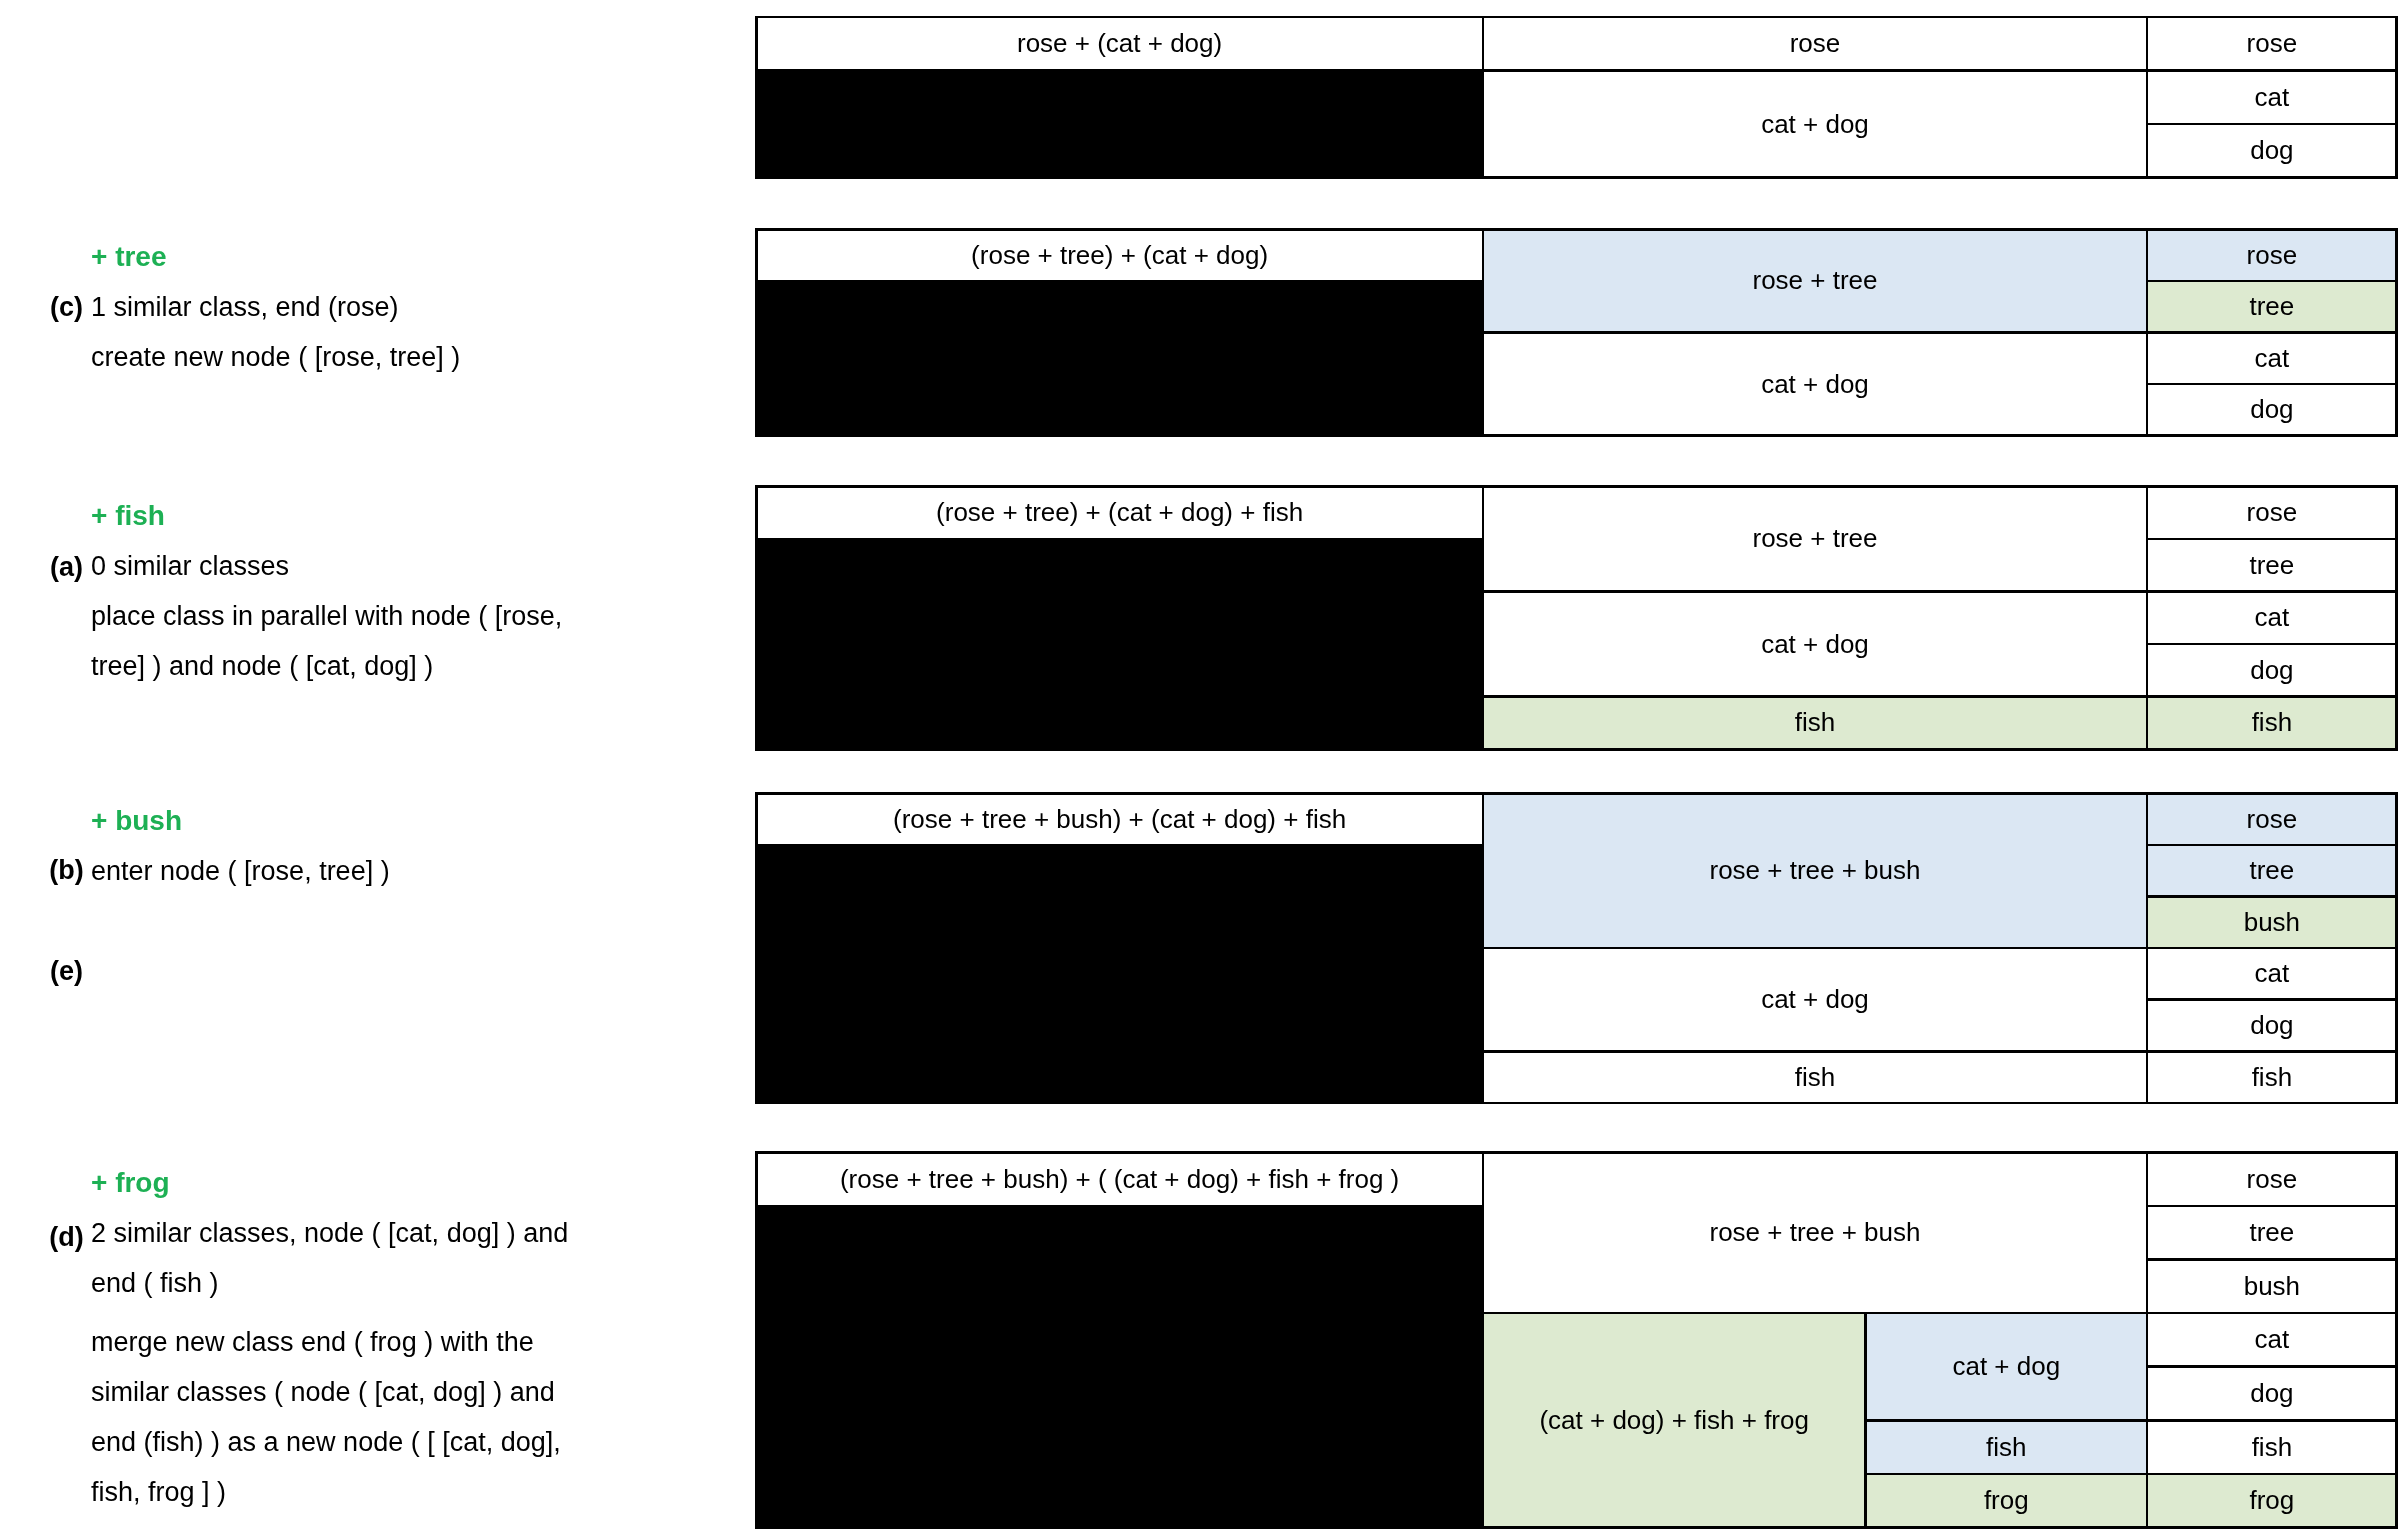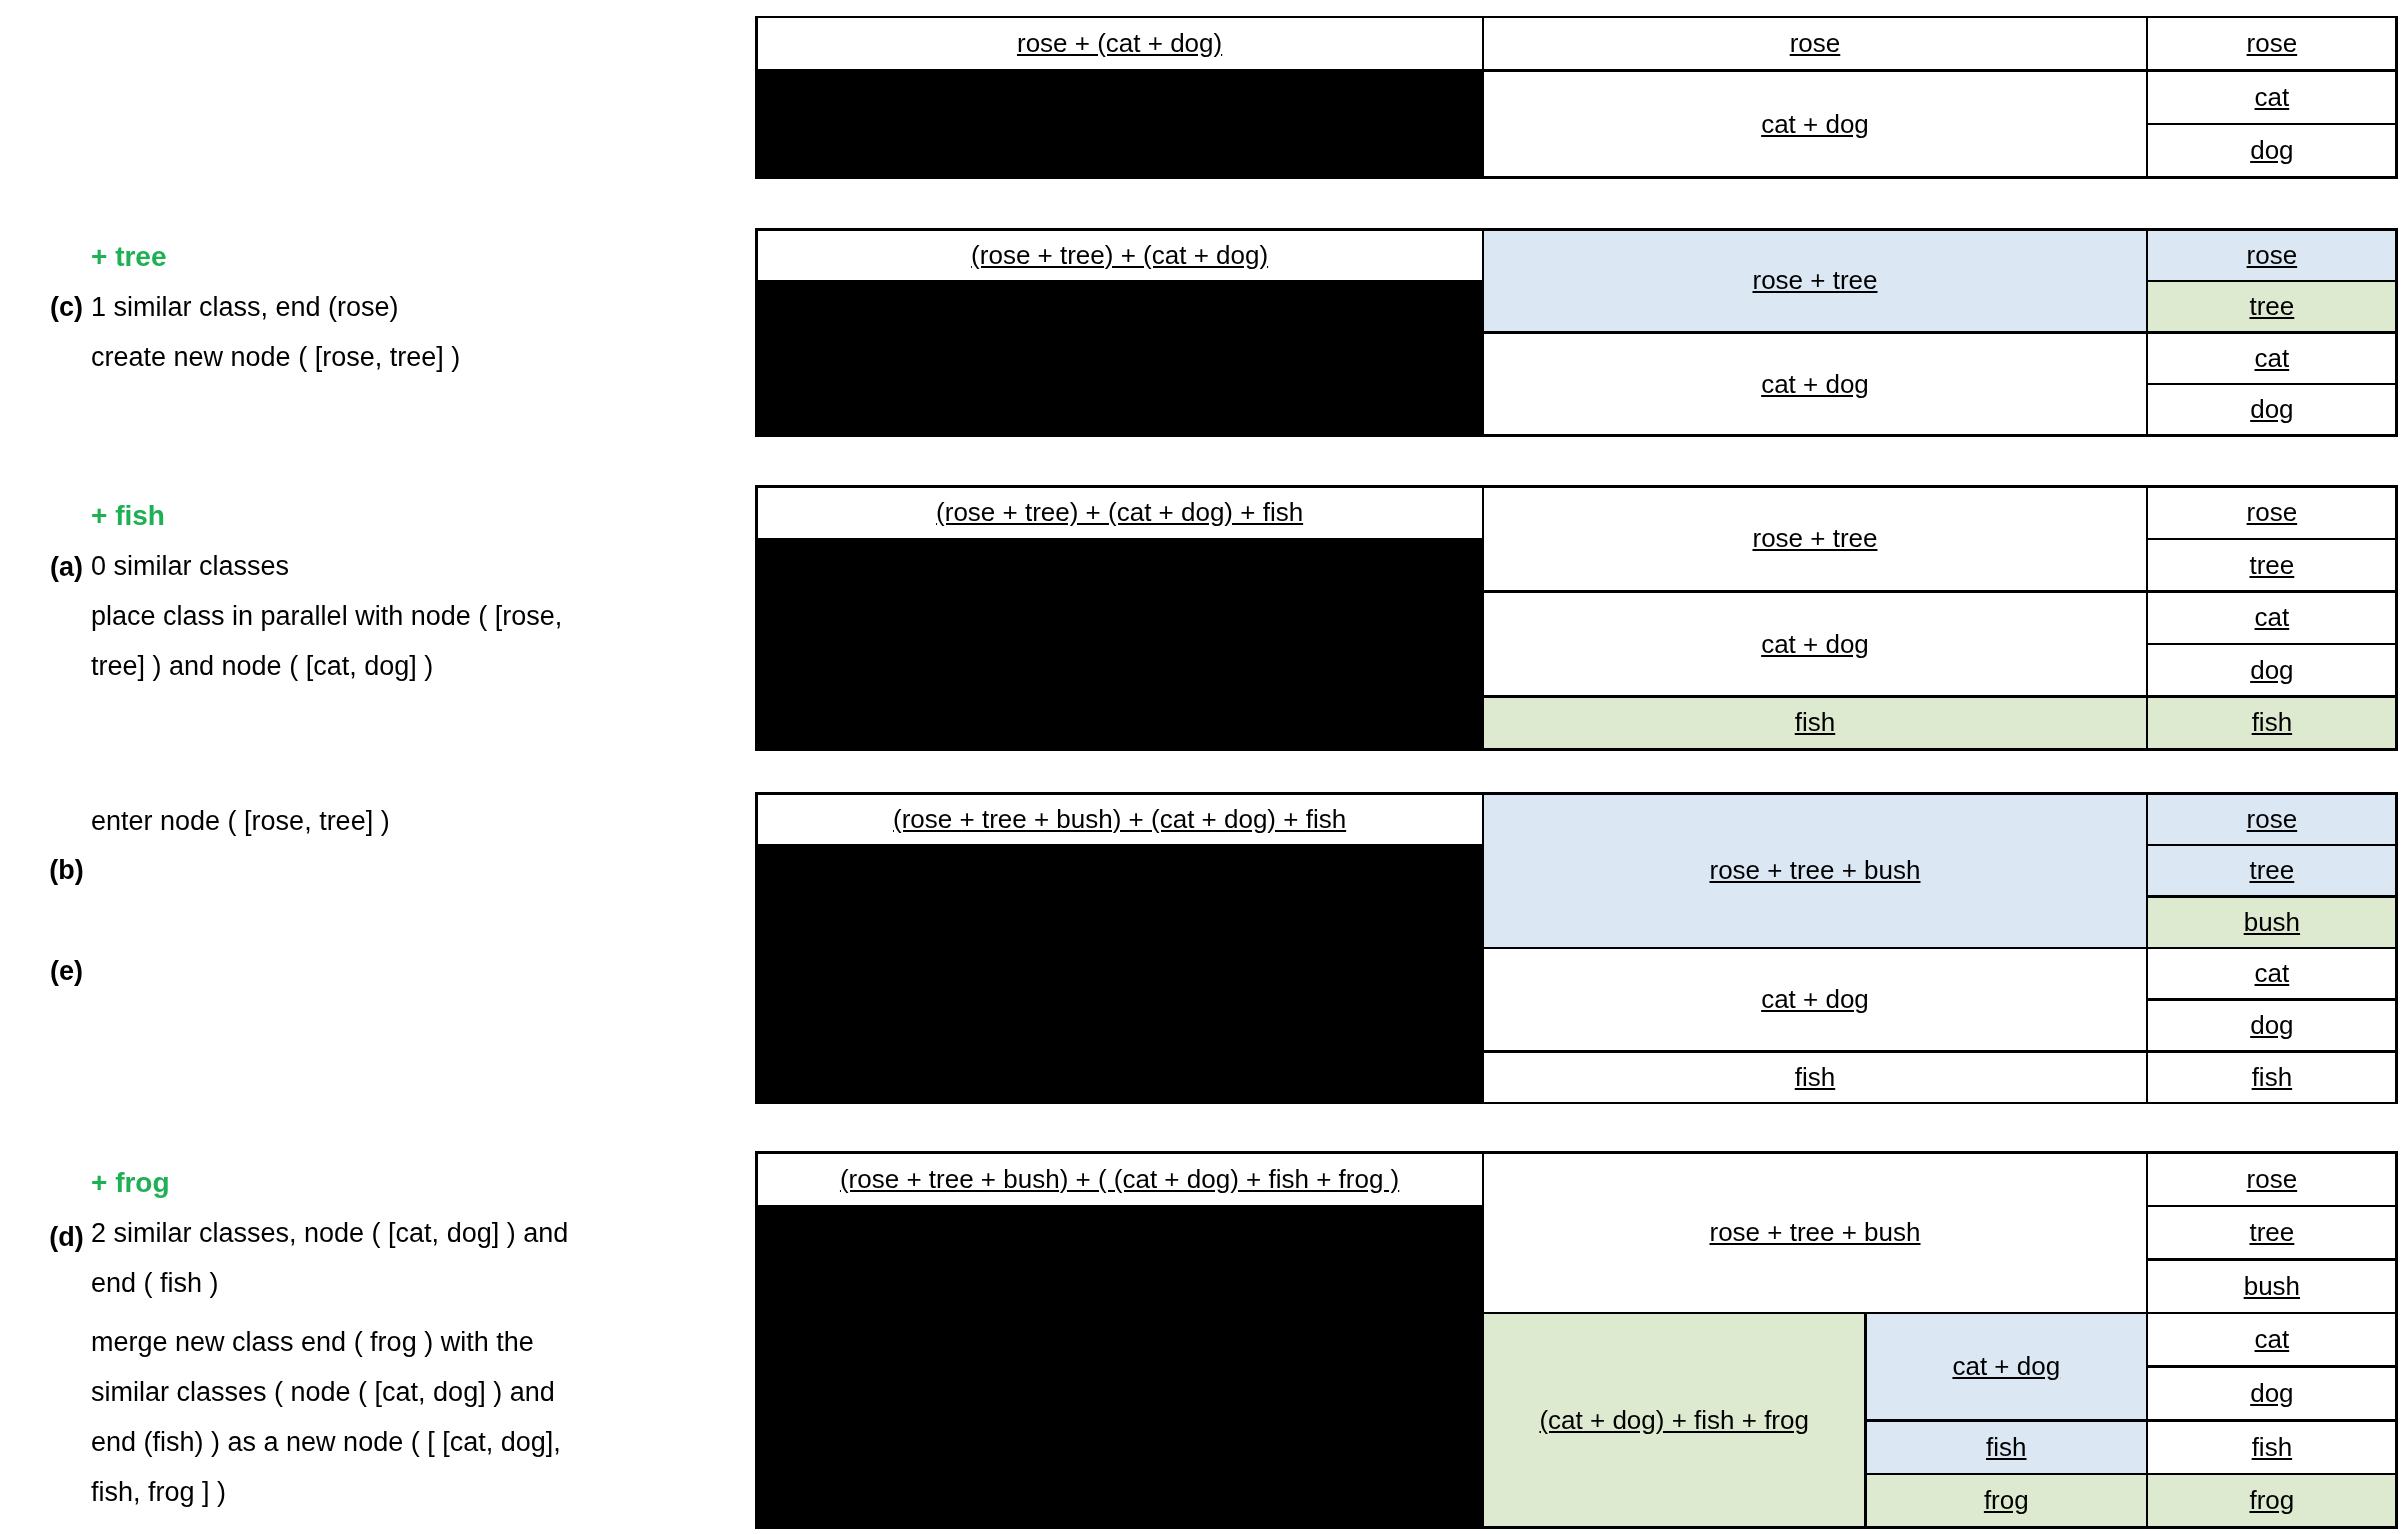--- a/index.html
+++ b/index.html
@@ -47,21 +47,20 @@
   
   .htable {
     position: absolute;
     left: 755px;
     display: grid;
     grid-template-columns: 724px 380px 279px 247px;
     gap: 2.6px;
     padding: 2.6px;
     background: var(--border-black);
     width: max-content;
-    text-decoration: underline;
   }
   .cell {
     background: var(--cell-white);
     display: flex;
     align-items: center;
     justify-content: center;
     font-size: 26px;
     text-align: center;
   }
   .fill-blue  { background: var(--cell-blue); }
@@ -90,20 +89,21 @@
   </div>
 
   <div class="ann" style="top:491px">
     <div class="heading">+ fish</div>
     <div>0 similar classes</div>
     <div>place class in parallel with node ( [rose,</div>
     <div>tree] ) and node ( [cat, dog] )</div>
   </div>
 
   <div class="ann" style="top:796px">
+    <div class="heading">+ bush</div>
     <div>enter node ( [rose, tree] )</div>
   </div>
 
 
   <div class="ann" style="top:1158px">
     <div class="heading">+ frog</div>
     <div>2 similar classes, node ( [cat, dog] ) and</div>
     <div>end ( fish )</div>
     <div class="spacer14"></div>
     <div>merge new class end ( frog ) with the</div>

